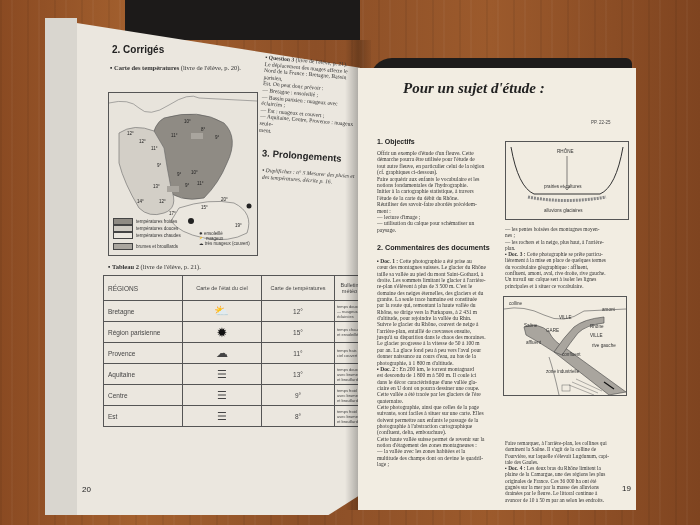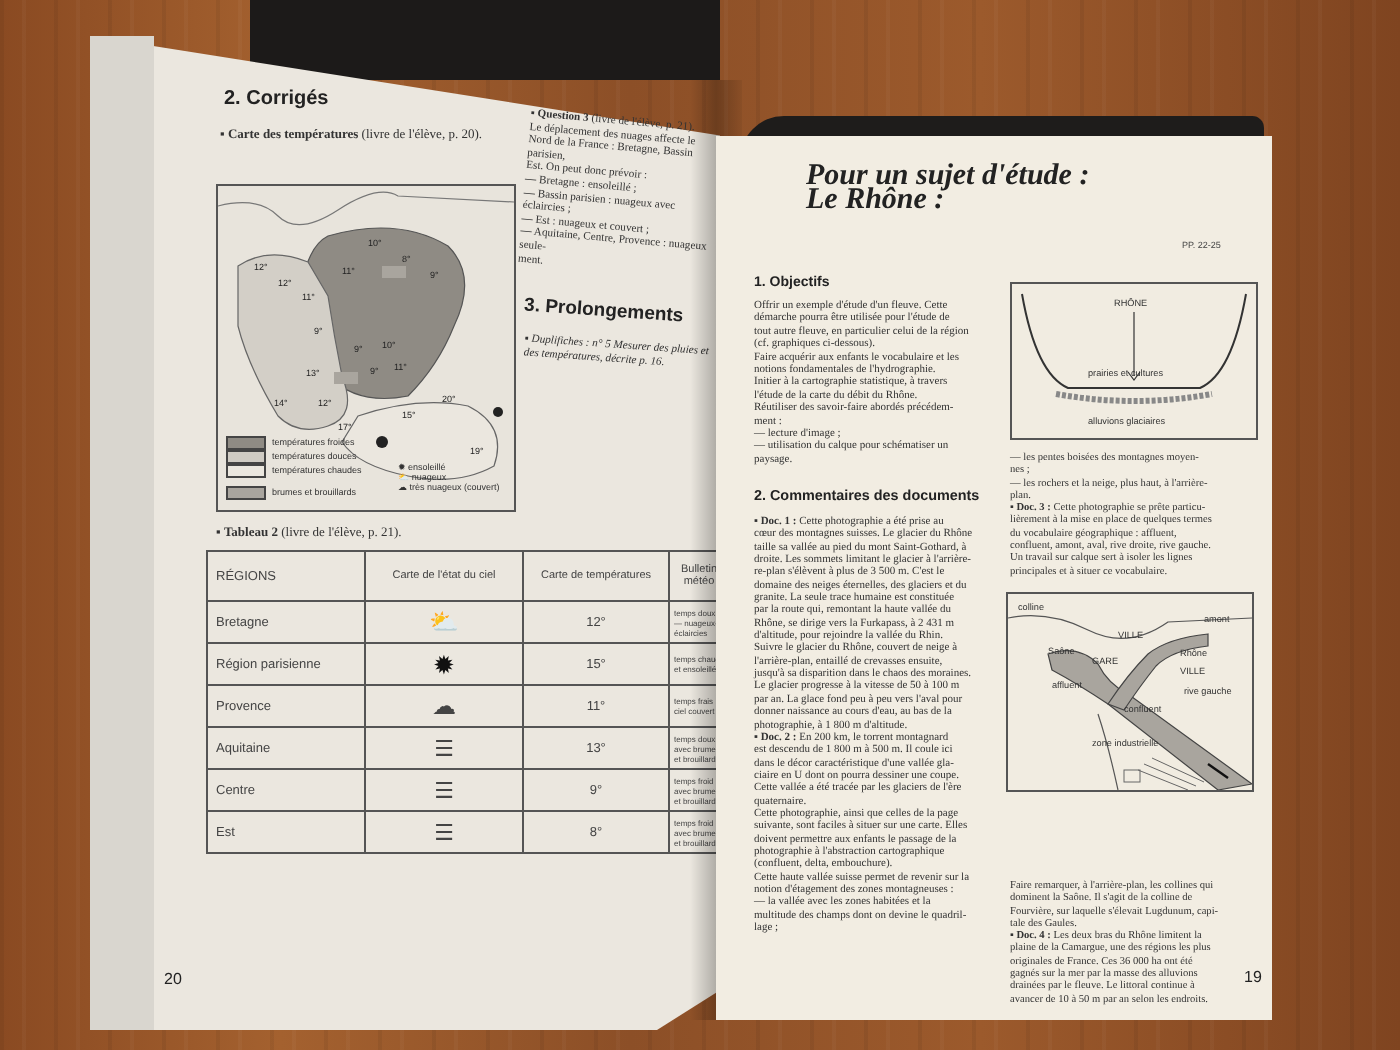--- a/index.html
+++ b/index.html
@@ -174,21 +174,20 @@
   </table>
 
 <div class="pagenum" style="left:82px;top:485px;">20</div>
 
 <div class="spine-shadow"></div>
 
 <div class="right-page"></div>
 
 <div class="title-it">
   <div>Pour un sujet d'étude :</div>
-  <div>Le Rhône :</div>
 </div>
 <div class="pp">PP. 22-25</div>
 
 <div class="h2" style="left:377px;top:138px;font-size:7px;">1. Objectifs</div>
 <div class="txt" style="left:377px;top:150px;width:125px;font-size:5.5px;line-height:6.4px;">
   <div>Offrir un exemple d'étude d'un fleuve. Cette</div>
     <div>démarche pourra être utilisée pour l'étude de</div>
   <div>tout autre fleuve, en particulier celui de la région</div>
     <div>(cf. graphiques ci-dessous).</div>
   <div>Faire acquérir aux enfants le vocabulaire et les</div>

